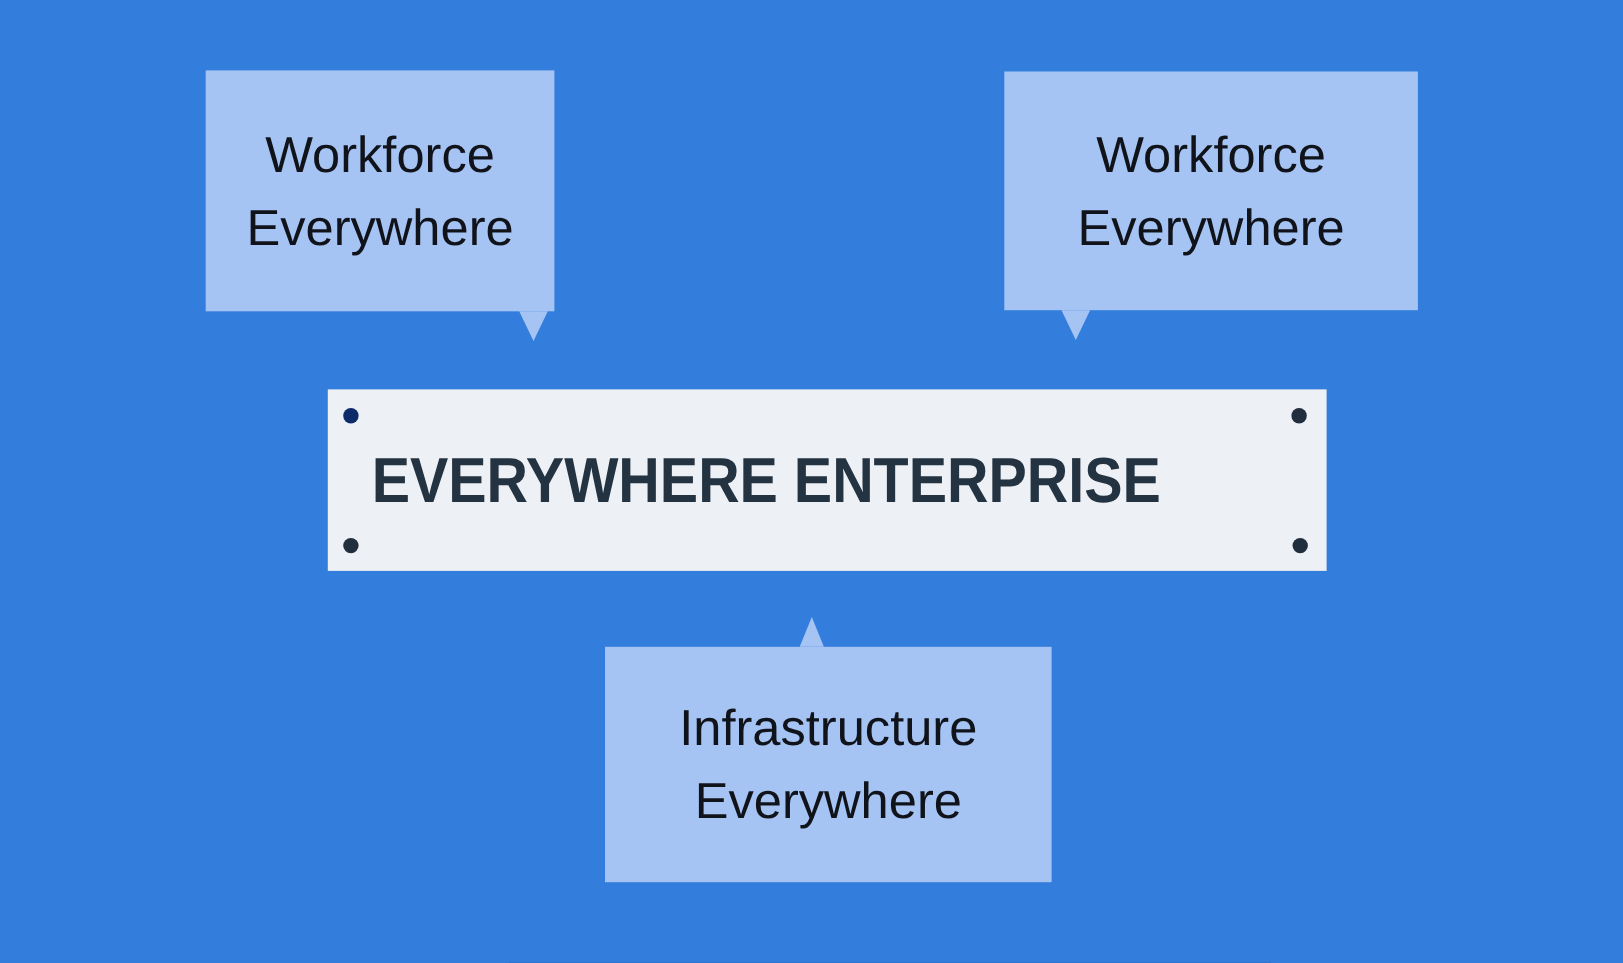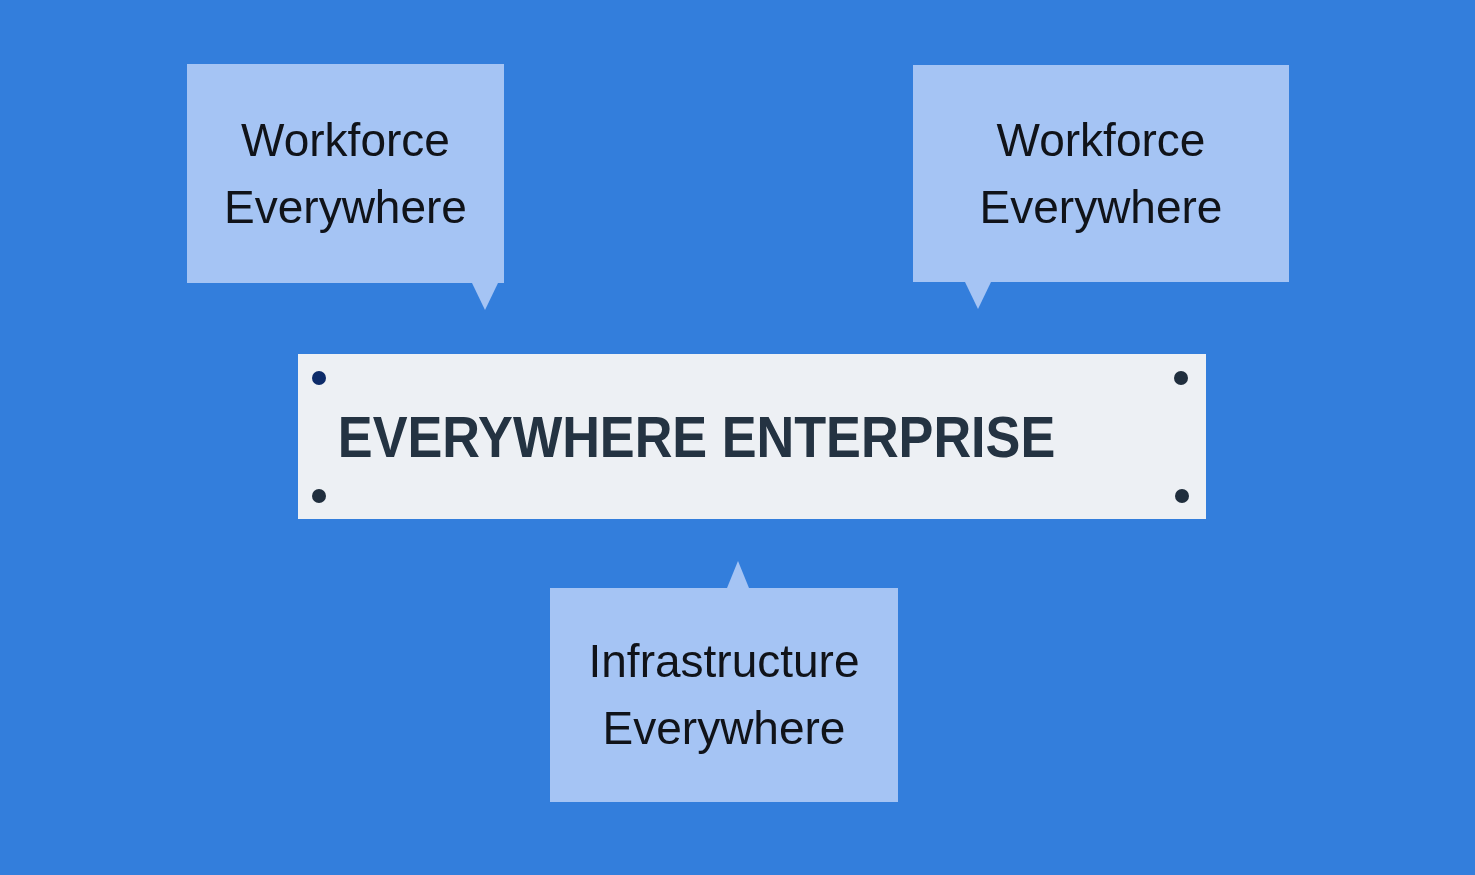--- a/index.html
+++ b/index.html
@@ -62,21 +62,21 @@
     bottom: -27px;
     left: 52px;
     border-left: 13px solid transparent;
     border-right: 13px solid transparent;
     border-top: 27px solid #A5C4F4;
   }
 
   .bubble-infrastructure {
     left: 550px;
     top: 588px;
-    width: 348px;
+    width: 406px;
     height: 214px;
   }
   .bubble-infrastructure .tail {
     top: -27px;
     left: 177px;
     border-left: 11px solid transparent;
     border-right: 11px solid transparent;
     border-bottom: 27px solid #A5C4F4;
   }
 

